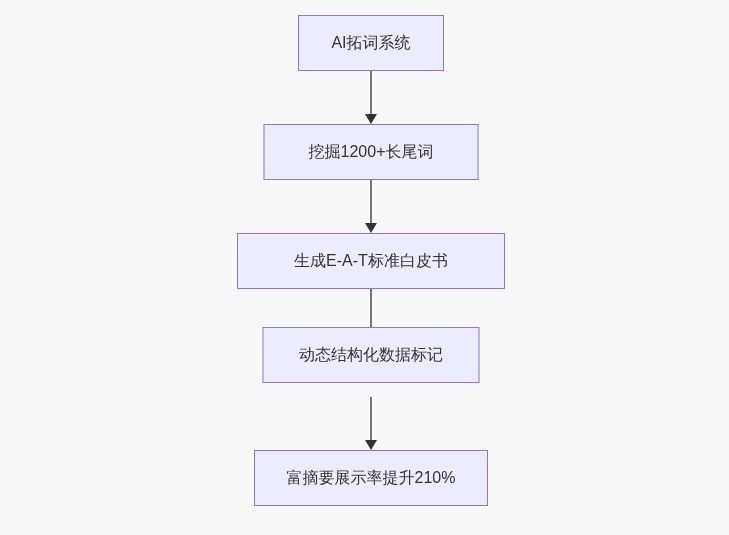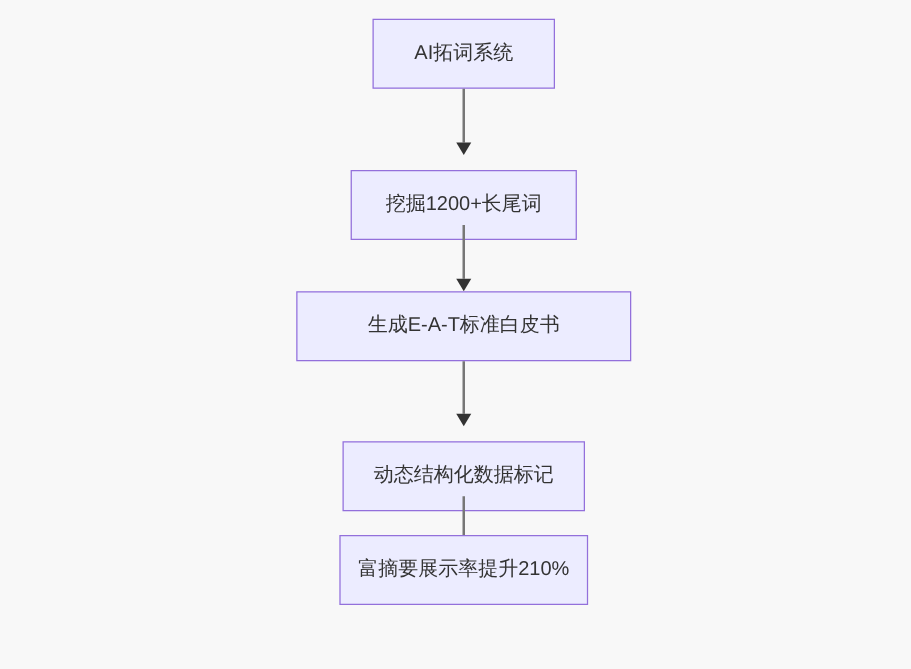--- a/index.html
+++ b/index.html
@@ -66,44 +66,44 @@
 
   <div class="node" style="top:15px;width:146px">
     <span class="node-label">AI拓词系统</span>
   </div>
 
   <div class="arrow" style="top:71px;height:53px">
     <div class="arrow-line"></div>
     <div class="arrow-head"></div>
   </div>
 
-  <div class="node" style="top:136px;width:181px">
+  <div class="node" style="top:124px;width:215px">
     <span class="node-label">挖掘1200+长尾词</span>
   </div>
 
   <div class="arrow" style="top:180px;height:53px">
     <div class="arrow-line"></div>
     <div class="arrow-head"></div>
   </div>
 
   <div class="node" style="top:233px;width:268px">
     <span class="node-label">生成E-A-T标准白皮书</span>
   </div>
 
   <div class="arrow" style="top:289px;height:52px">
     <div class="arrow-line"></div>
     <div class="arrow-head"></div>
   </div>
 
-  <div class="node" style="top:353px;width:194px">
+  <div class="node" style="top:327px;width:217px">
     <span class="node-label">动态结构化数据标记</span>
   </div>
 
   <div class="arrow" style="top:397px;height:53px">
     <div class="arrow-line"></div>
     <div class="arrow-head"></div>
   </div>
 
-  <div class="node" style="top:428px;width:199px">
+  <div class="node" style="top:450px;width:234px">
     <span class="node-label">富摘要展示率提升210%</span>
   </div>
 
 </div>
 
 </body></html>

